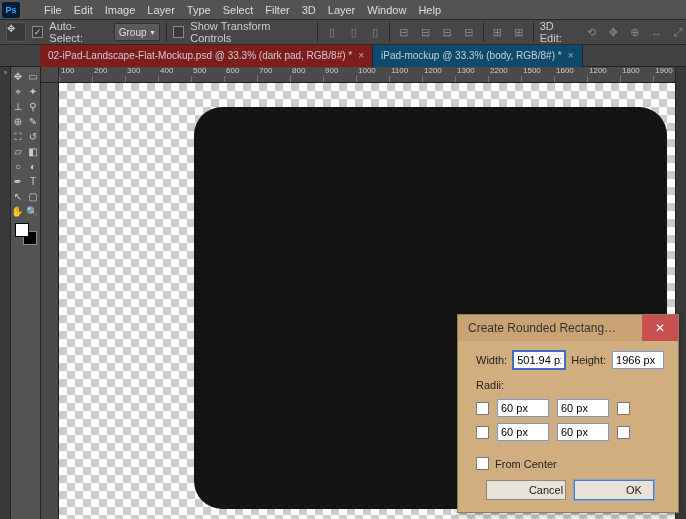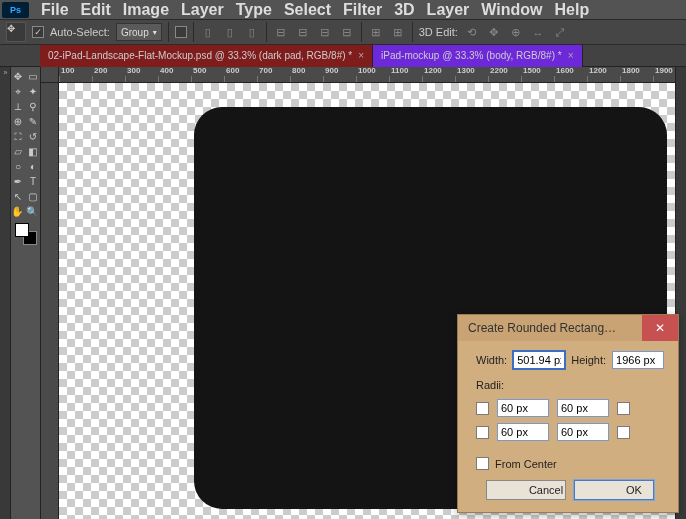--- a/index.html
+++ b/index.html
@@ -1,47 +1,47 @@
 <!DOCTYPE html>
 <html><head>
 <meta charset="utf-8">
 <style>
 * { margin: 0; padding: 0; box-sizing: border-box; font-family: "Segoe UI", Tahoma, sans-serif; }
 body { width: 686px; height: 519px; background: #535353; overflow: hidden; position: relative; }
 
 .menubar { background: #535353; height: 19px; display: flex; align-items: center; padding-left: 2px; gap: 2px; }
-.ps-logo { width: 27px; height: 16px; background: #001e36; color: #31a8ff; font-size: 9px; font-weight: bold; display: flex; align-items: center; justify-content: center; border-radius: 2px; margin-right: 4px; }
-.menu-item { color: #ddd; font-size: 16px; padding: 2px 6px; cursor: default; font-weight: bold; }
+.ps-logo { width: 18px; height: 16px; background: #001e36; color: #31a8ff; font-size: 9px; font-weight: bold; display: flex; align-items: center; justify-content: center; border-radius: 2px; margin-right: 16px; }
+.menu-item { color: #ddd; font-size: 11px; padding: 2px 6px; cursor: default; }
 
 .options-bar { background: #464646; height: 26px; border-top: 1px solid #2a2a2a; border-bottom: 1px solid #2a2a2a; display: flex; align-items: center; padding-left: 6px; gap: 6px; color: #ccc; font-size: 10px; }
 .opt-icon { width: 20px; height: 20px; border: 1px solid #555; background: #3a3a3a; }
 .opt-check { width: 12px; height: 12px; border: 1px solid #888; background: #3a3a3a; display: inline-flex; align-items: center; justify-content: center; color: #ccc; font-size: 9px; }
 .opt-select { background: #5a5a5a; border: 1px solid #333; color: #ddd; font-size: 10px; height: 18px; padding: 0 4px; display: inline-flex; align-items: center; gap: 4px; }
 .opt-select::after { content: "▾"; font-size: 8px; }
 .opt-divider { width: 1px; height: 20px; background: #2a2a2a; }
 .opt-smallicon { width: 16px; height: 16px; color: #888; display: flex; align-items: center; justify-content: center; font-size: 11px; }
 
 .tabs { background: #424242; height: 22px; display: flex; align-items: center; padding-left: 40px; border-bottom: 1px solid #222; }
 .tab { background: #7f1d1d; color: #ccc; font-size: 10px; padding: 3px 8px; border-right: 1px solid #222; display: flex; align-items: center; gap: 6px; height: 22px; }
-.tab.active { background: #6d28d9; }
+.tab.active { background: #0c4a6e; }
 .tab-close { color: #aaa; font-size: 10px; }
 
 .workspace { display: flex; height: calc(519px - 19px - 26px - 22px); position: relative; }
 
 .left-rail { width: 11px; background: #393939; border-right: 1px solid #222; display:flex; flex-direction:column; align-items:center; padding-top:2px;}
 .left-rail .arrows { color:#aaa; font-size:7px; letter-spacing:-1px;}
 
 .toolbox { width: 30px; background: #535353; border-right: 1px solid #222; padding-top: 2px; display: flex; flex-direction: column; align-items: center; gap: 0px; }
 .tool-row { display:flex; }
 .tool { width: 14px; height: 14px; margin:0.5px; color: #ccc; font-size: 10px; display: flex; align-items: center; justify-content: center; }
 .swatches { margin-top: 4px; width: 22px; height: 22px; position: relative; }
 .swatch-fg { position: absolute; top:0; left:0; width: 14px; height: 14px; background: #fff; border: 1px solid #000; }
 .swatch-bg { position: absolute; bottom:0; right:0; width: 14px; height: 14px; background: #000; border: 1px solid #888; }
 
-.canvas-area { flex: 1; position: relative; background: #2b2b2b; font-weight: bold; }
+.canvas-area { flex: 1; position: relative; background: #2b2b2b; }
 
 .ruler-h { position: absolute; top: 0; left: 18px; right: 0; height: 16px; background: #4a4a4a; border-bottom: 1px solid #222; overflow: hidden; white-space: nowrap; color: #ccc; font-size: 8px; display:flex; align-items:flex-end; z-index:2;}
 .ruler-h .tick { flex:0 0 33px; border-left: 1px solid #777; height: 6px; position: relative; }
 .ruler-h .tick span { position: absolute; top: -10px; left: 1px; }
 .ruler-v { position: absolute; top: 16px; left: 0; bottom: 0; width: 18px; background: #4a4a4a; border-right: 1px solid #222; z-index:2;}
 .ruler-corner { position:absolute; top:0; left:0; width:18px; height:16px; background:#4a4a4a; border-right:1px solid #222; border-bottom:1px solid #222; z-index:3;}
 
 .doc-viewport { position: absolute; top: 16px; left: 18px; right: 0; bottom: 0; overflow: hidden; }
 .checker { position: absolute; inset: 0; background-image:
   linear-gradient(45deg,#ccc 25%,transparent 25%),
@@ -94,20 +94,21 @@
     </div>
 </div>
 
 <div class="options-bar">
   <div class="opt-icon">✥</div>
   <span class="opt-check">✓</span>
   <span class="dlg-label">Auto-Select:</span>
   <span class="opt-select">Group</span>
   <div class="opt-divider"></div>
   <span class="opt-check"></span>
+  <span class="dlg-label">Show Transform Controls</span>
   <div class="opt-divider"></div>
   <div class="opt-smallicon">▯</div>
   <div class="opt-smallicon">▯</div>
   <div class="opt-smallicon">▯</div>
   <div class="opt-divider"></div>
   <div class="opt-smallicon">⊟</div>
   <div class="opt-smallicon">⊟</div>
   <div class="opt-smallicon">⊟</div>
   <div class="opt-smallicon">⊟</div>
   <div class="opt-divider"></div>

